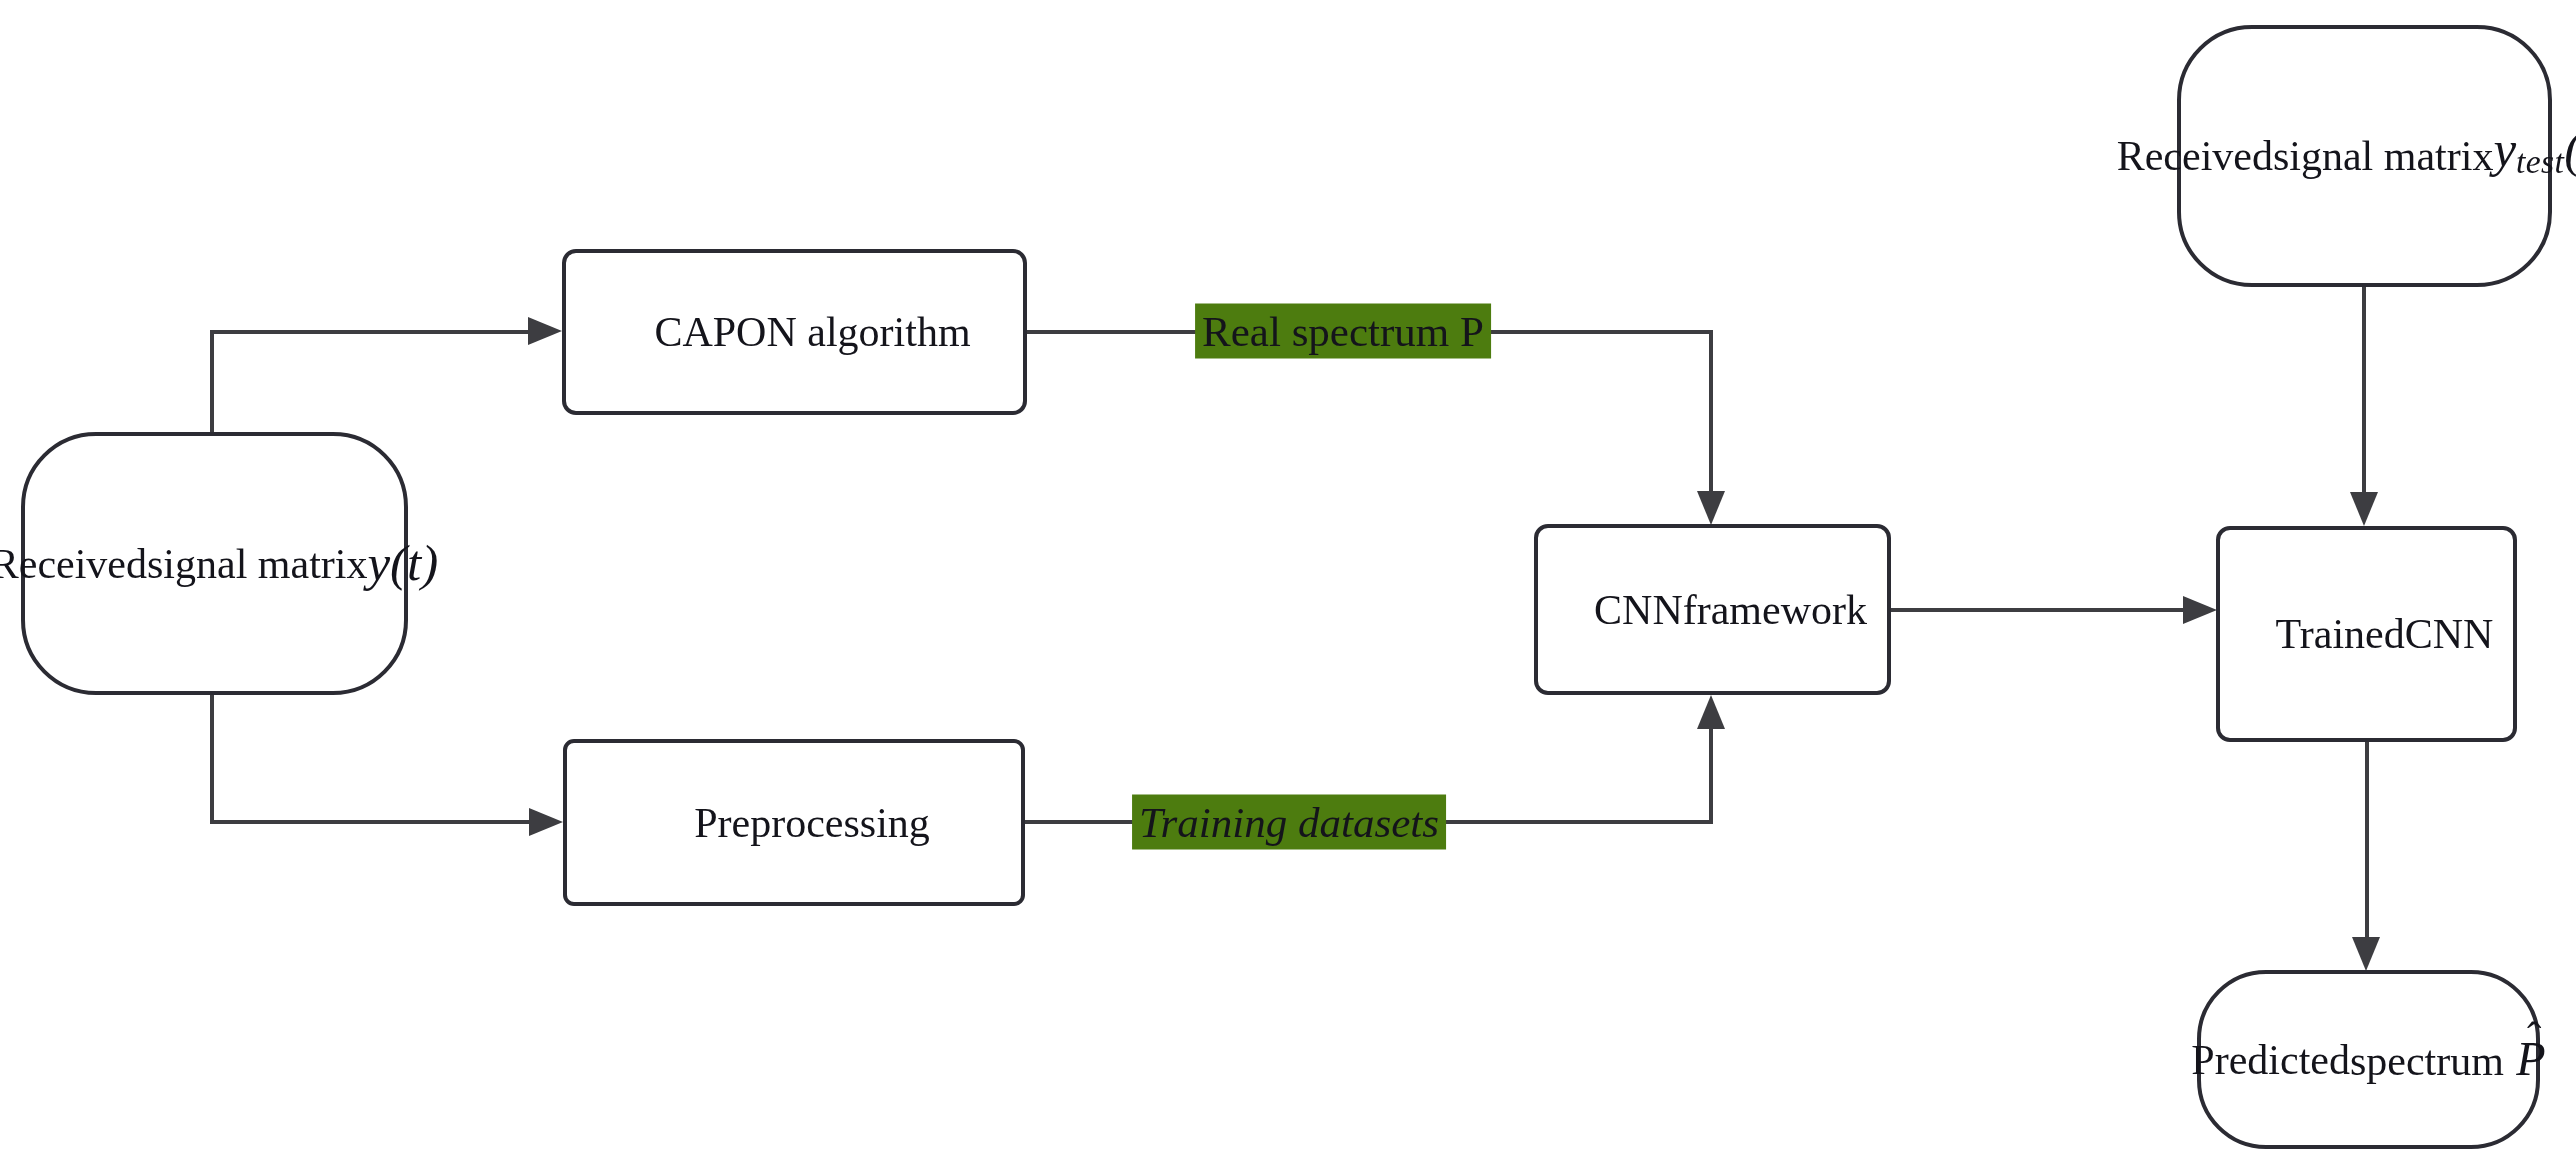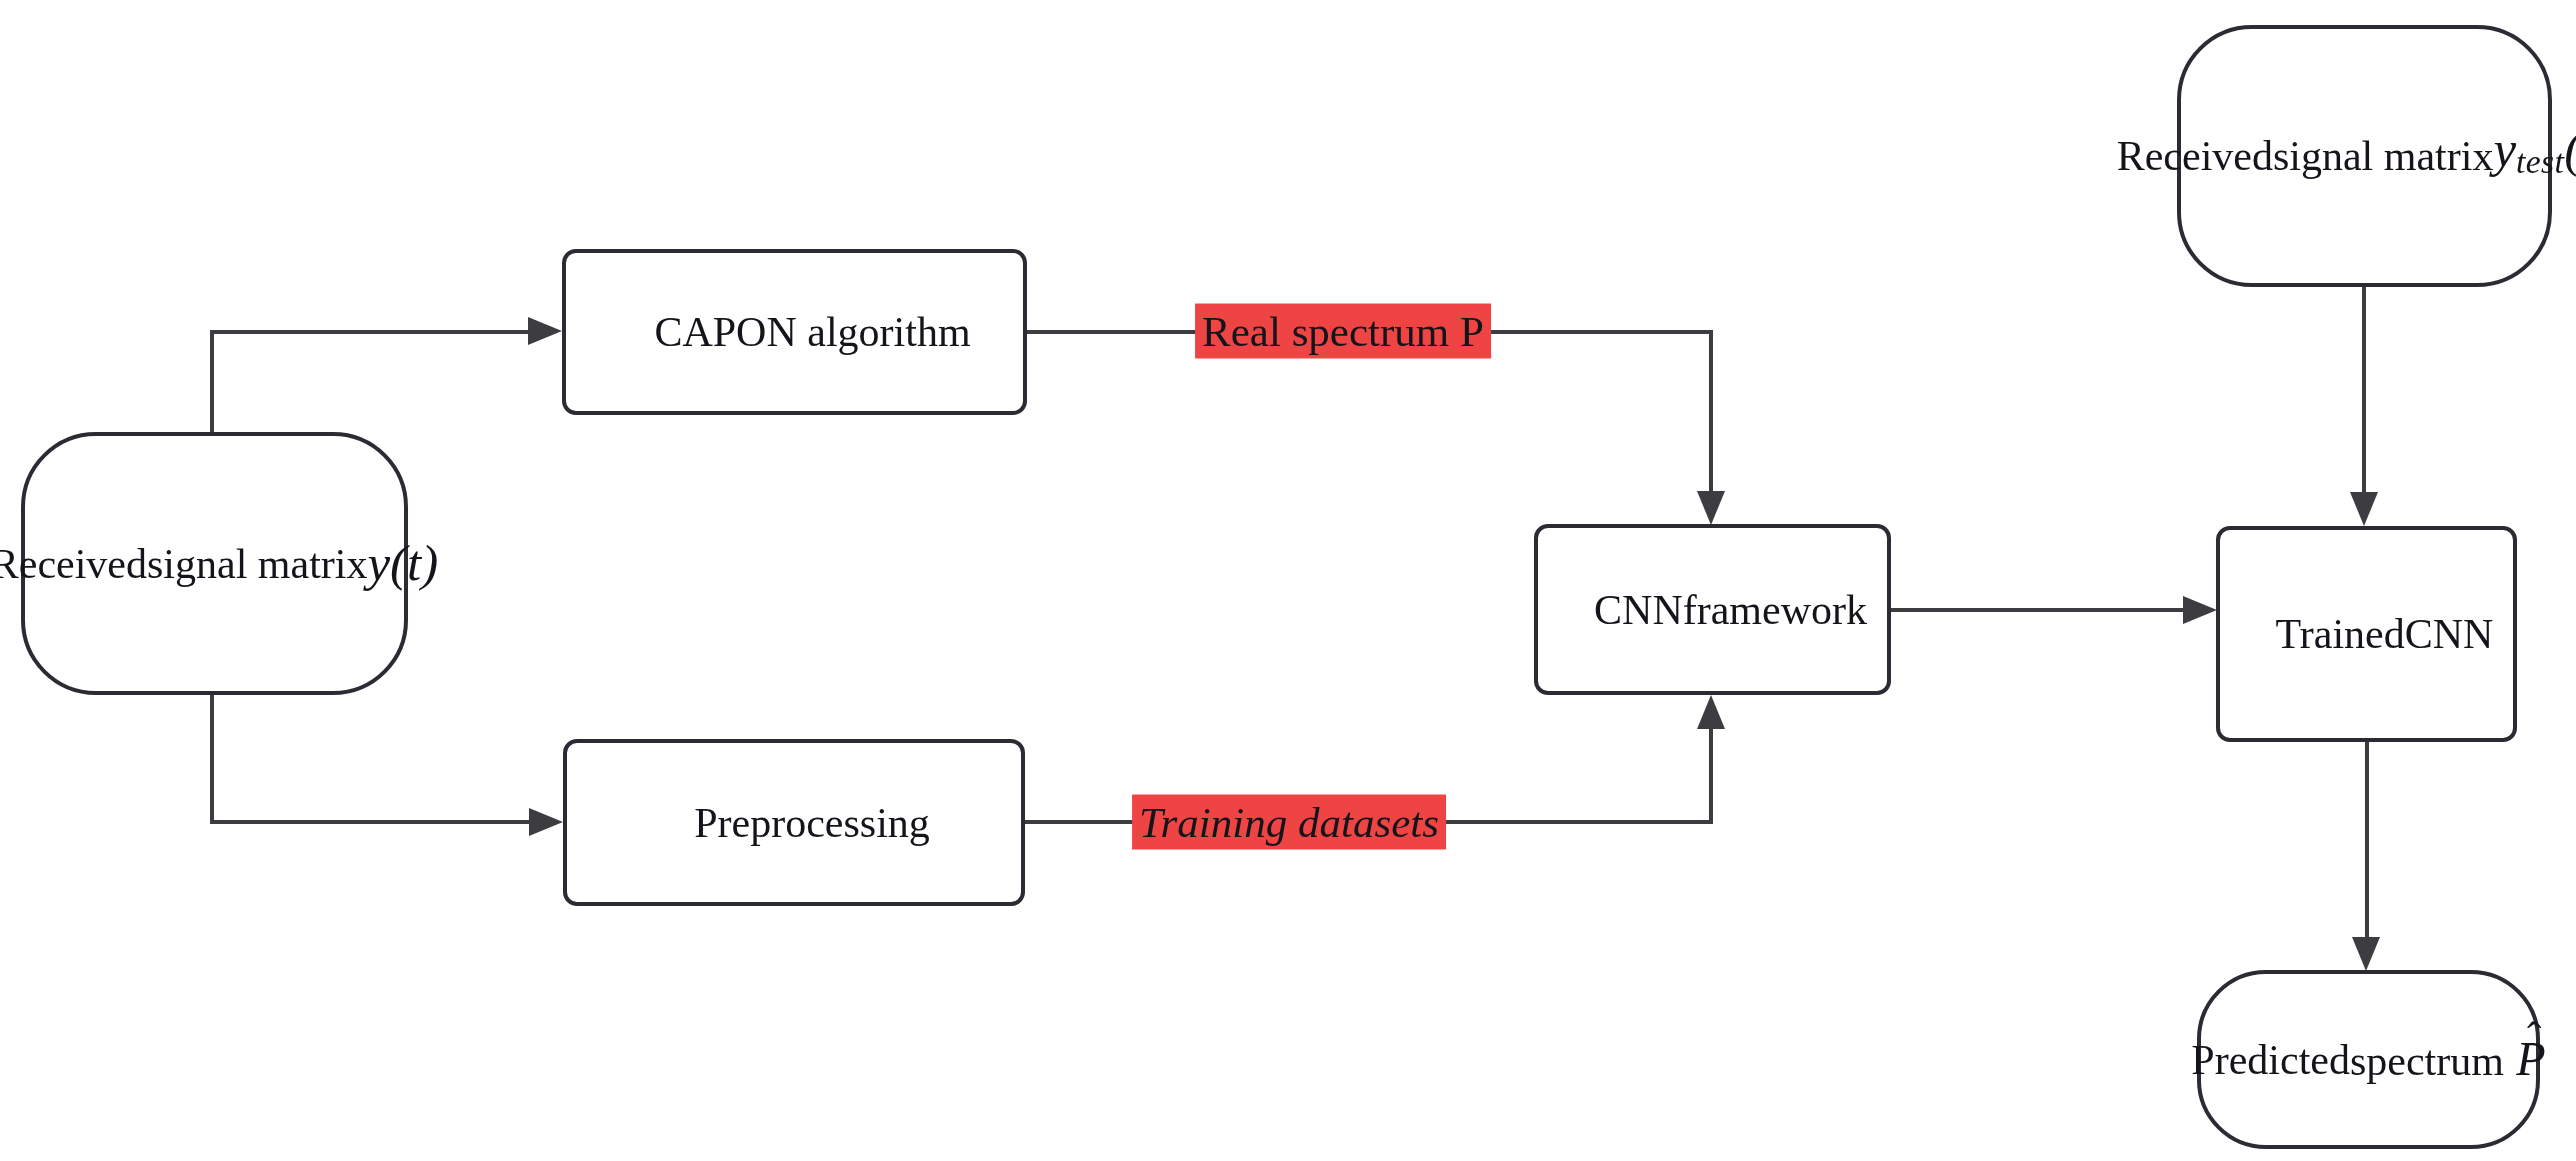--- a/index.html
+++ b/index.html
@@ -54,21 +54,21 @@
   .ln { position: absolute; background: #3d3d41; }
   .lnh { height: 4.4px; }
   .lnv { width: 4.4px; }
   .ar { position: absolute; width: 0; height: 0; border-style: solid; }
   .ar-right { border-width: 14px 0 14px 34px; border-color: transparent transparent transparent #3d3d41; }
   .ar-down  { border-width: 34px 14px 0 14px; border-color: #3d3d41 transparent transparent transparent; }
   .ar-up    { border-width: 0 14px 34px 14px; border-color: transparent transparent #3d3d41 transparent; }
   .edge-label {
     position: absolute;
     transform: translate(-50%, -50%);
-    background: #ef4444;
+    background: #4d7c0f;
     padding: 0 7px;
     font-size: 43px;
     line-height: 55px;
     white-space: nowrap;
     color: #14141b;
   }
 </style>
 </head>
 <body>
 
@@ -106,21 +106,21 @@
   <div class="node terminal" style="left:21px; top:432px; width:387px; height:263px;">
     <div class="tline">Received</div>
     <div class="tline">signal matrix</div>
     <div class="mathline"><span class="sym">y</span><span class="sym">(t)</span></div>
   </div>
 
   <div class="node process" style="left:562px; top:249px; width:465px; height:166px;">
     <div class="tline">CAPON algorithm</div>
   </div>
 
-  <div class="node process" style="left:563px; top:739px; width:462px; height:167px;">
+  <div class="node process" style="left:563px; top:739px; width:462px; height:167px;border-radius:11px;">
     <div class="tline">Preprocessing</div>
   </div>
 
   <div class="node process" style="left:1534px; top:524px; width:357px; height:171px;">
     <div class="tline">CNN</div>
     <div class="tline">framework</div>
   </div>
 
   <div class="node process" style="left:2216px; top:526px; width:301px; height:216px;">
     <div class="tline">Trained</div>

